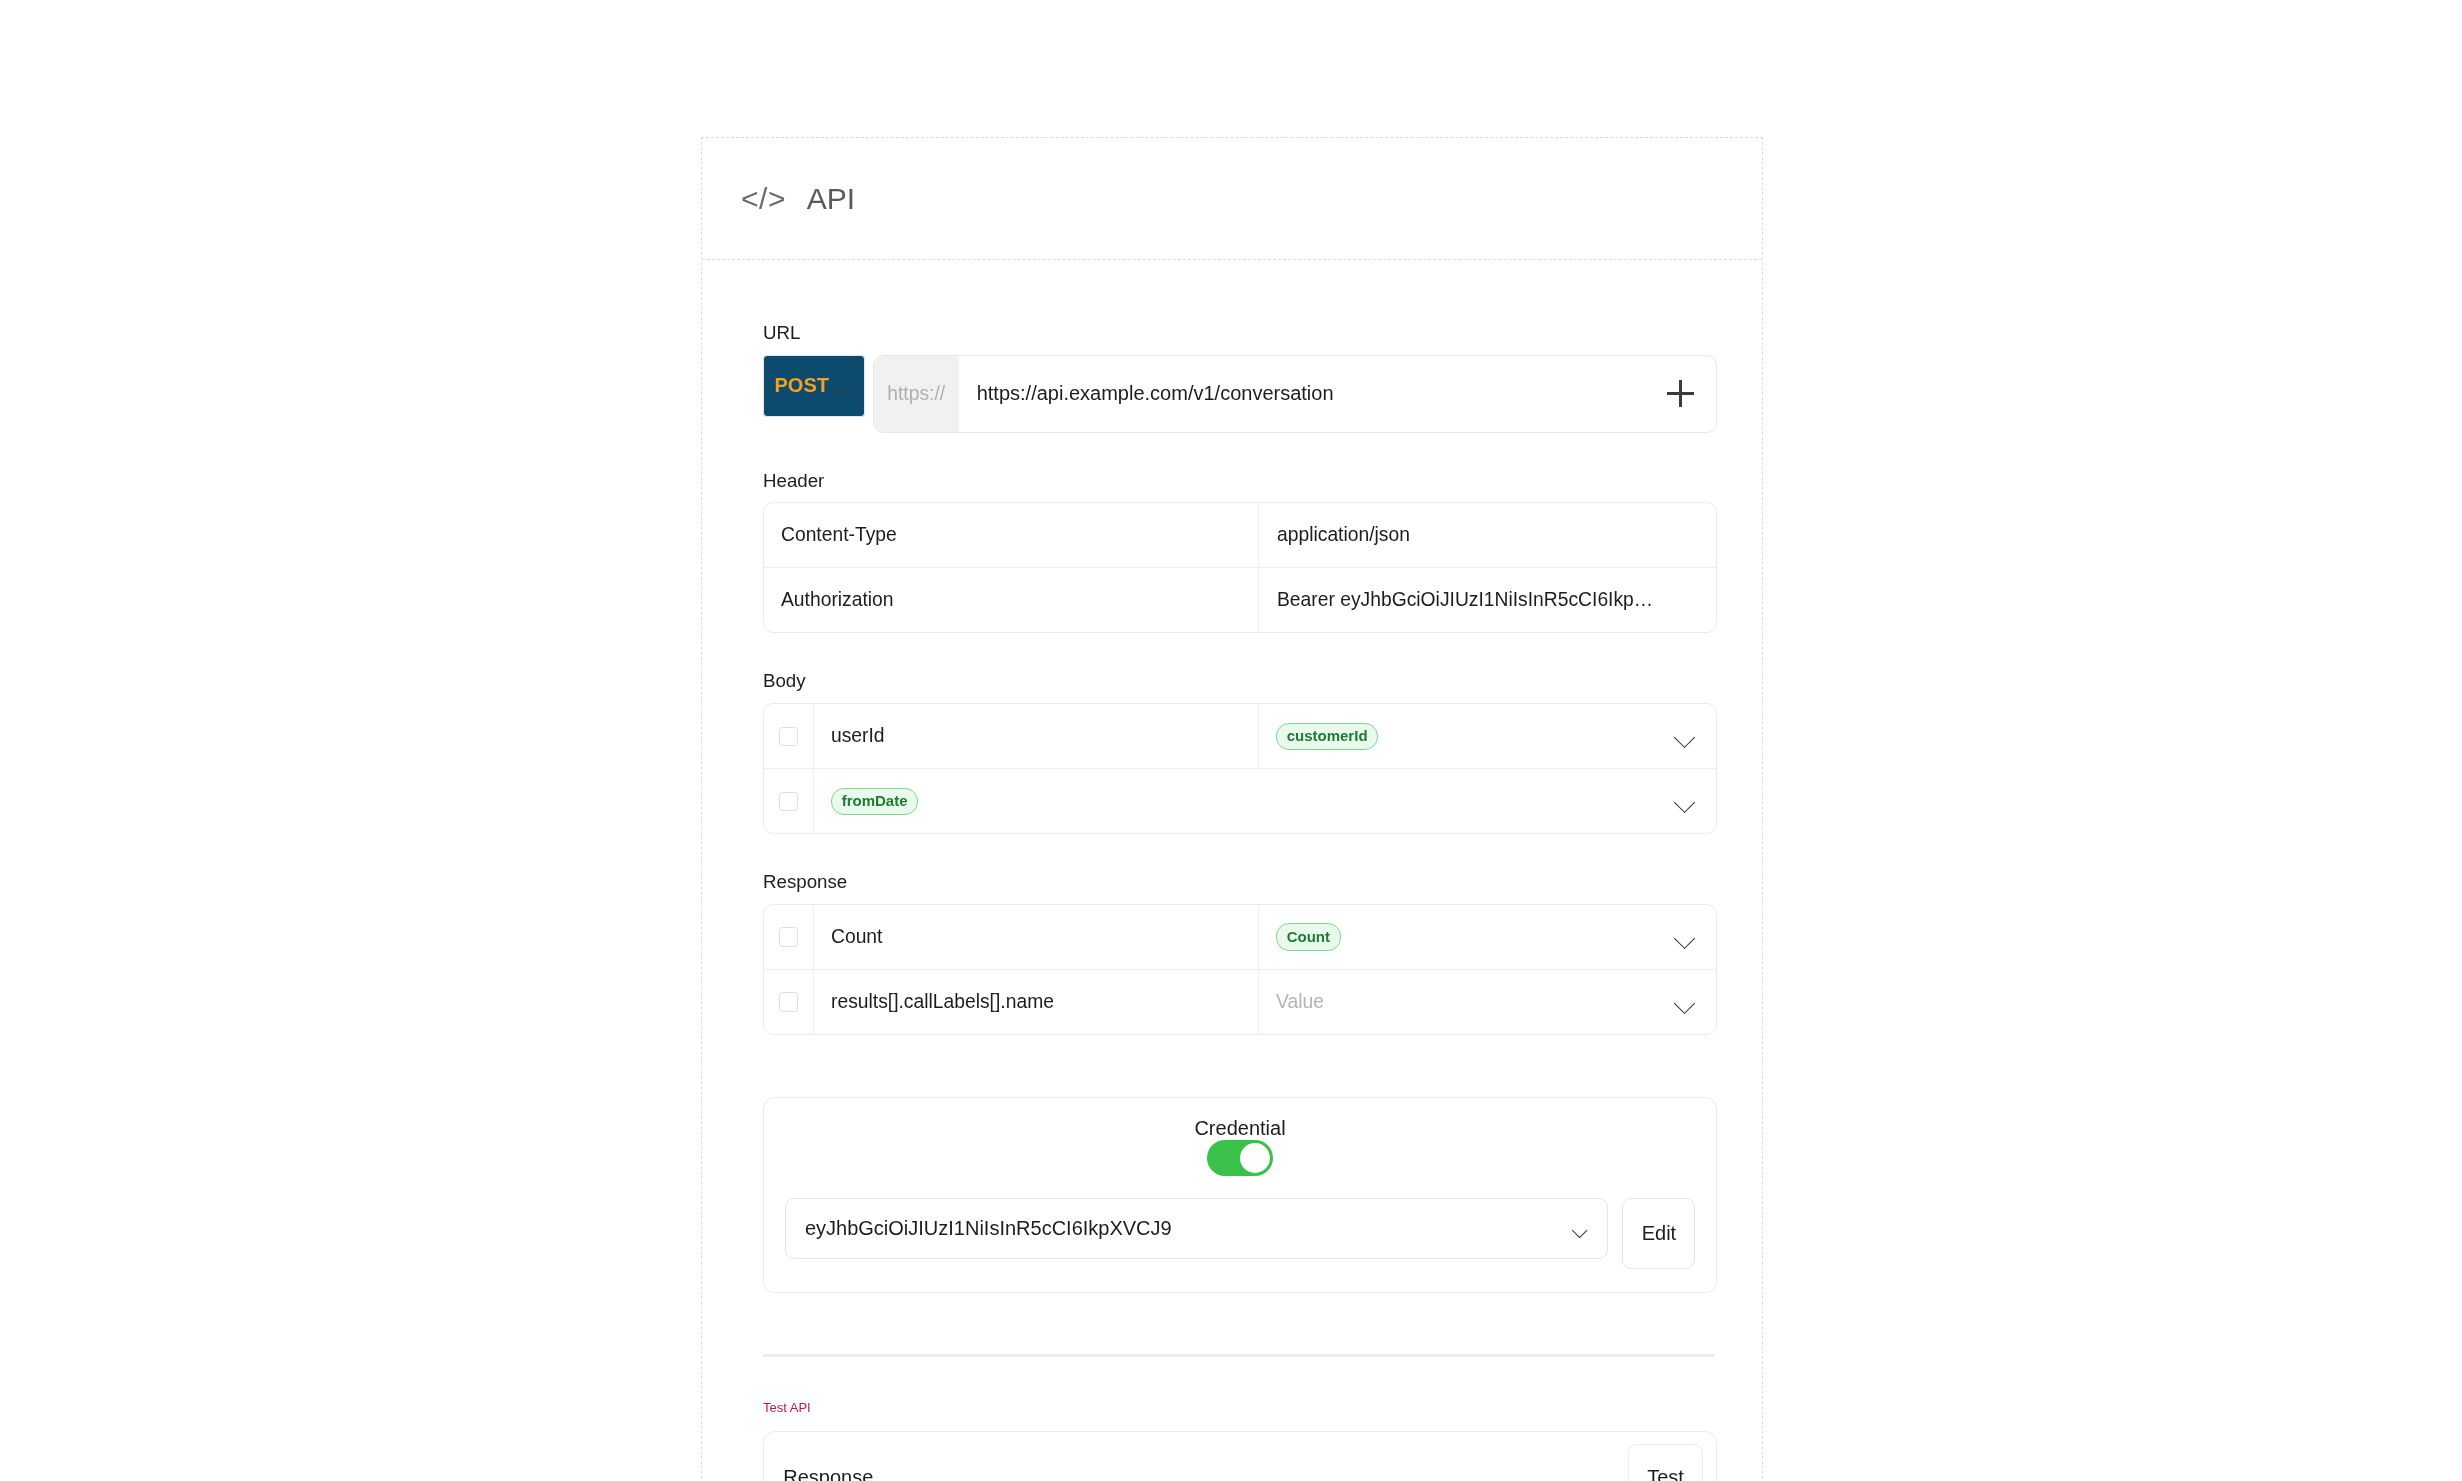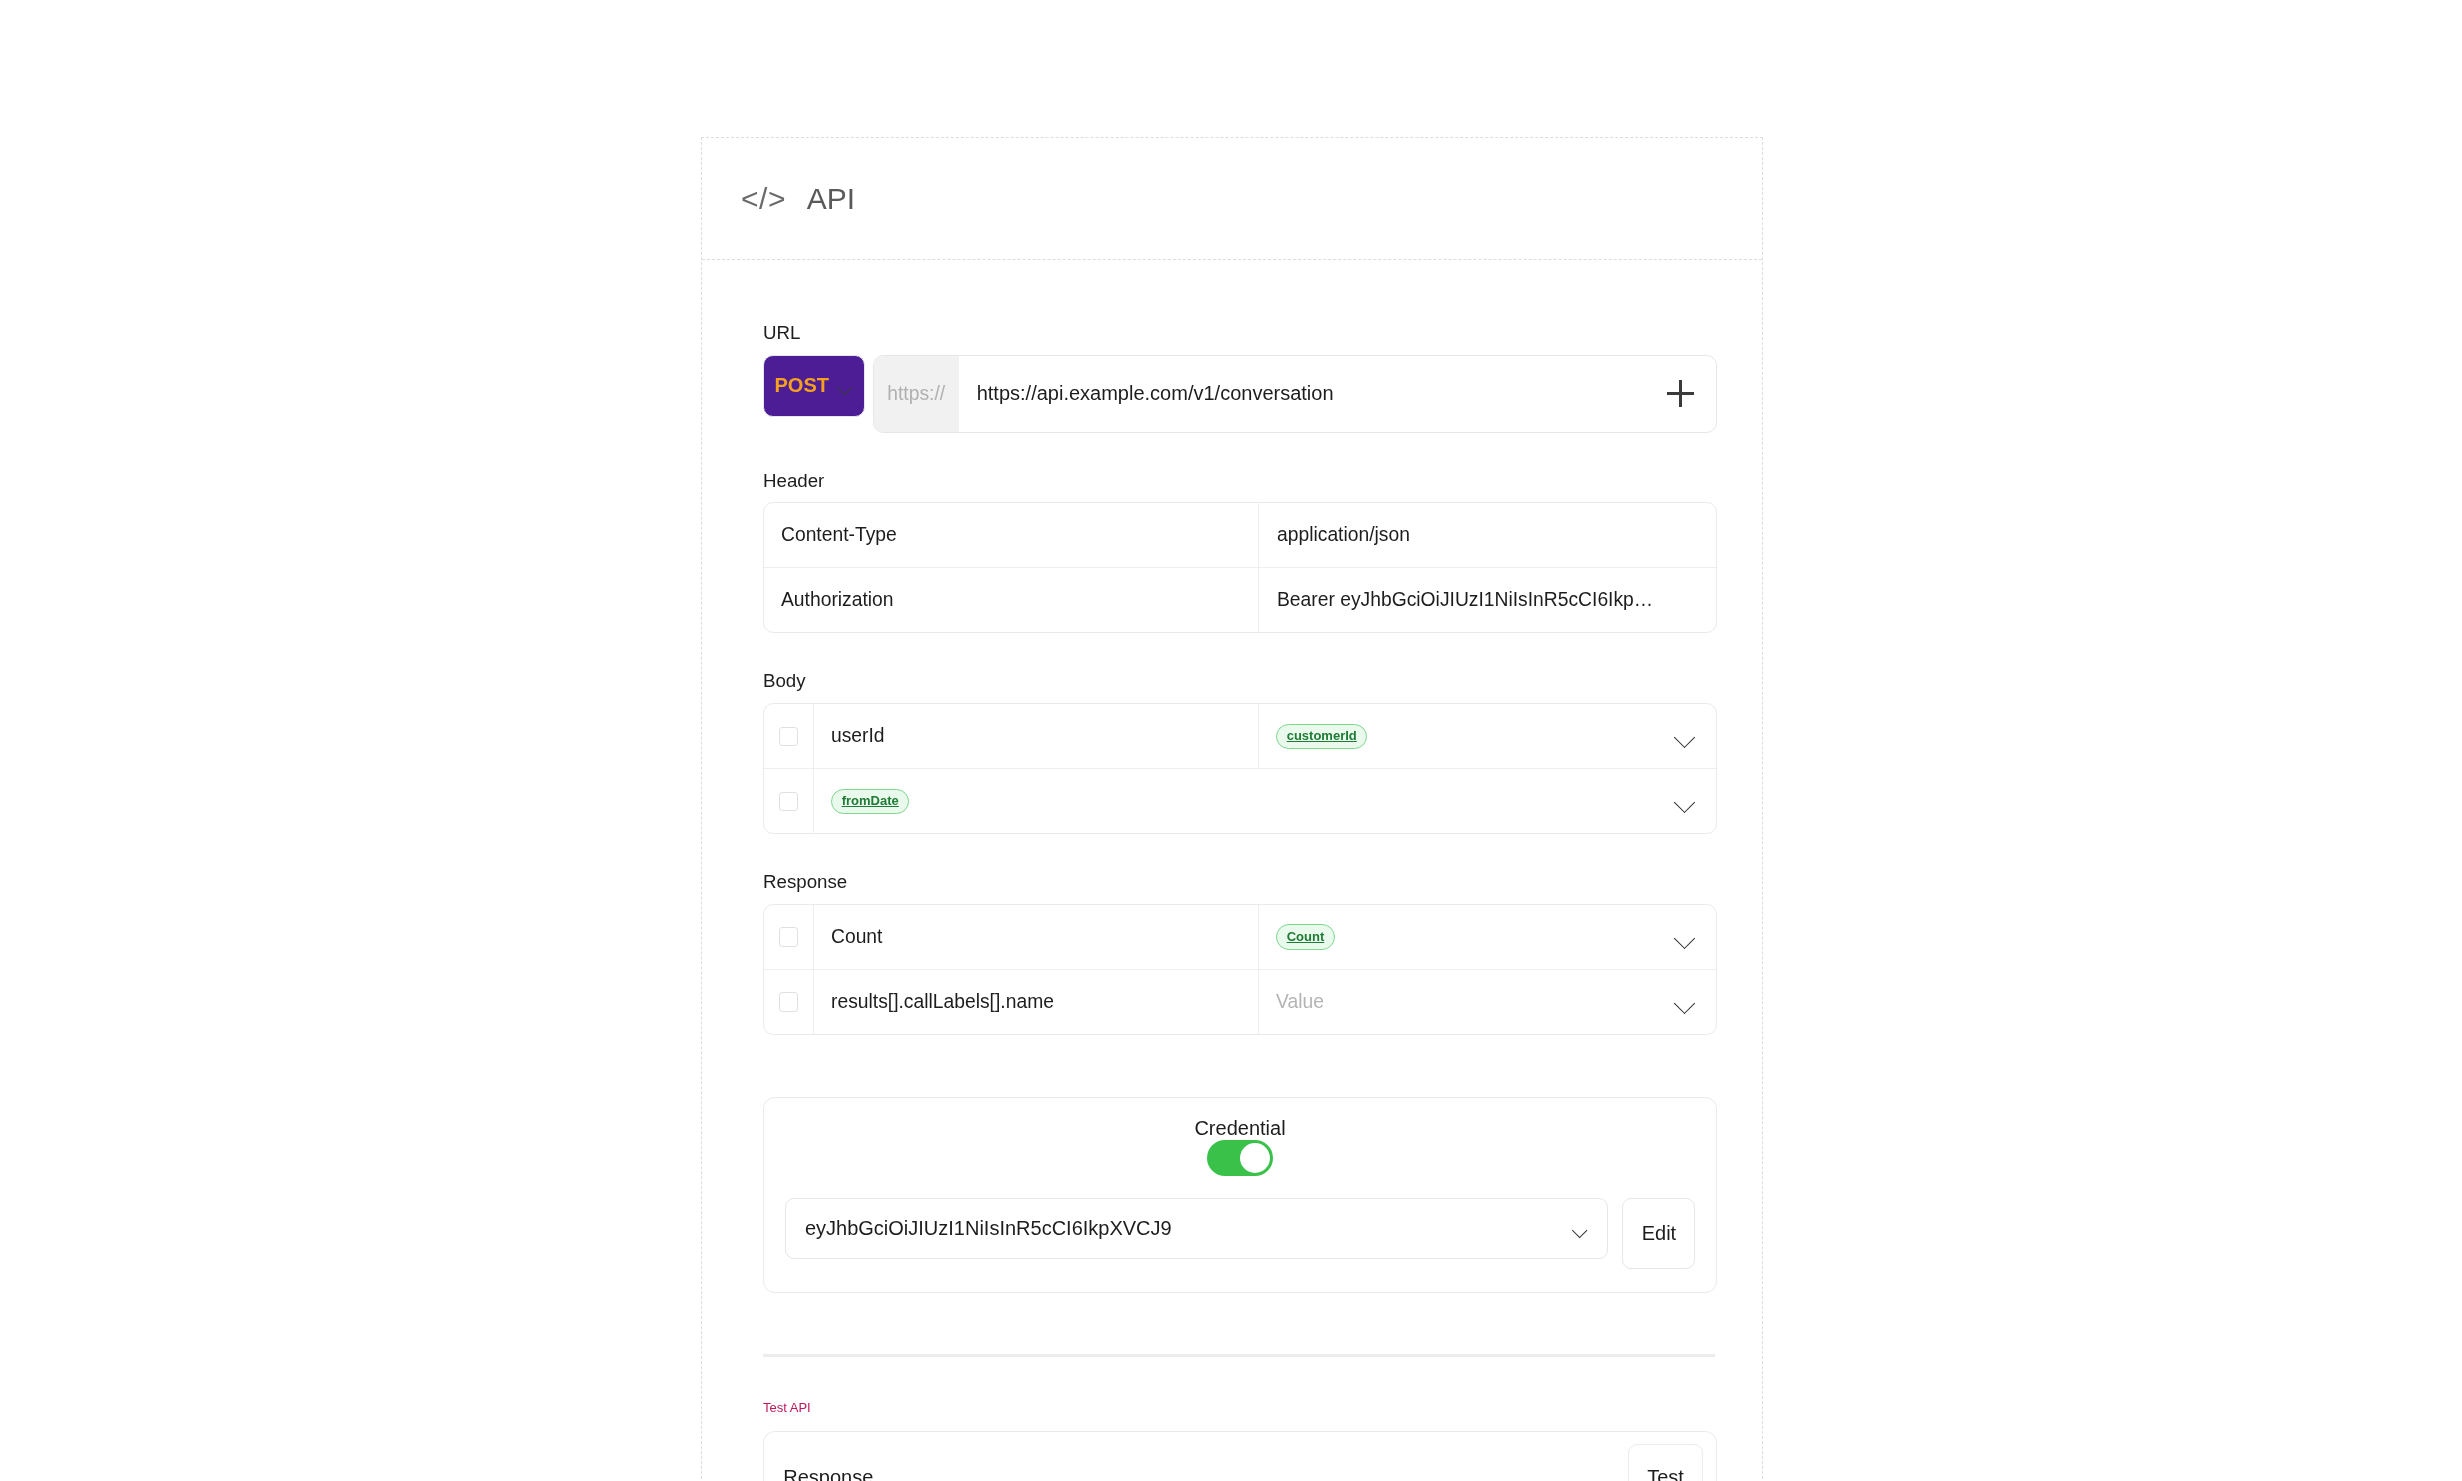--- a/index.html
+++ b/index.html
@@ -68,22 +68,22 @@
   .url-row {
     display: flex;
     align-items: stretch;
     gap: 7.7px;
     margin-bottom: 37px;
   }
   .method-select {
     width: 102px;
     height: 62px;
     border: 1.3px solid #e6e6e6;
-    border-radius: 10px;
-    background: #4c1d95;
+    border-radius: 4px;
+    background: #0c4a6e;
     display: flex;
     align-items: center;
     justify-content: center;
     gap: 9px;
     box-sizing: border-box;
   }
   .method-text {
     color: #f5a11e;
     font-size: 20px;
     font-weight: bold;
@@ -233,24 +233,23 @@
     transform: rotate(45deg);
   }
 
   .tag {
     display: inline-block;
     background: #e9faec;
     border: 1.3px solid #7dd88e;
     color: #1e7a34;
     border-radius: 13px;
     padding: 4.5px 9.7px 5.8px;
-    font-size: 13px;
+    font-size: 15px;
     font-weight: bold;
     line-height: 1;
-    text-decoration: underline;
   }
 
   .sect { margin-bottom: 37px; }
 
   
   .cred-card {
     margin-top: 62px;
     border: 1.3px solid #eaeaea;
     border-radius: 11.6px;
     background: #fff;

